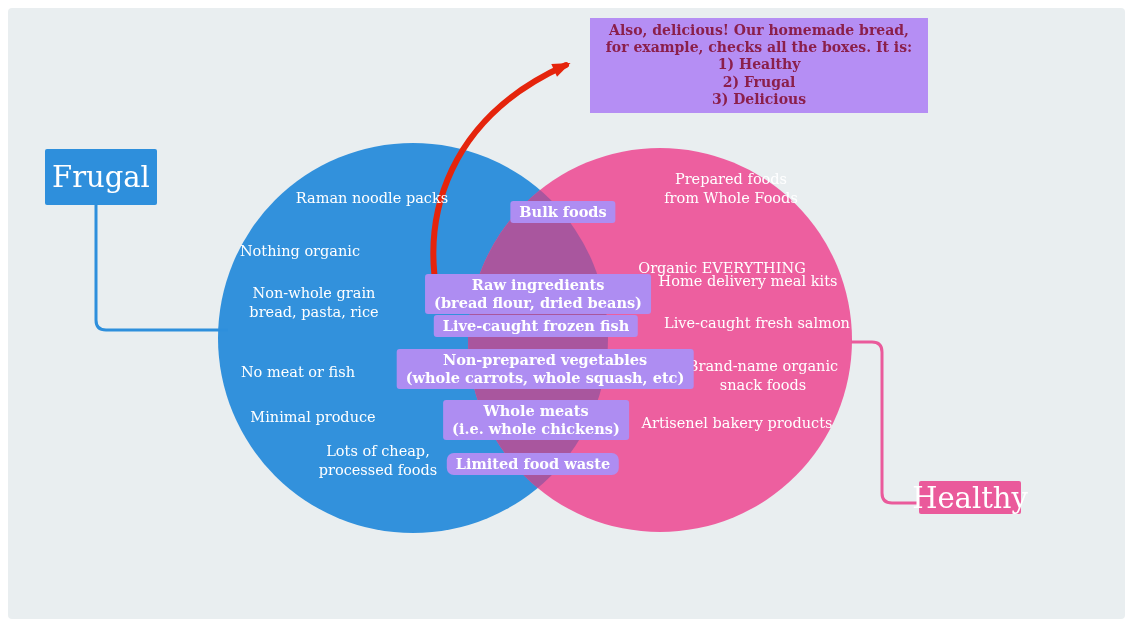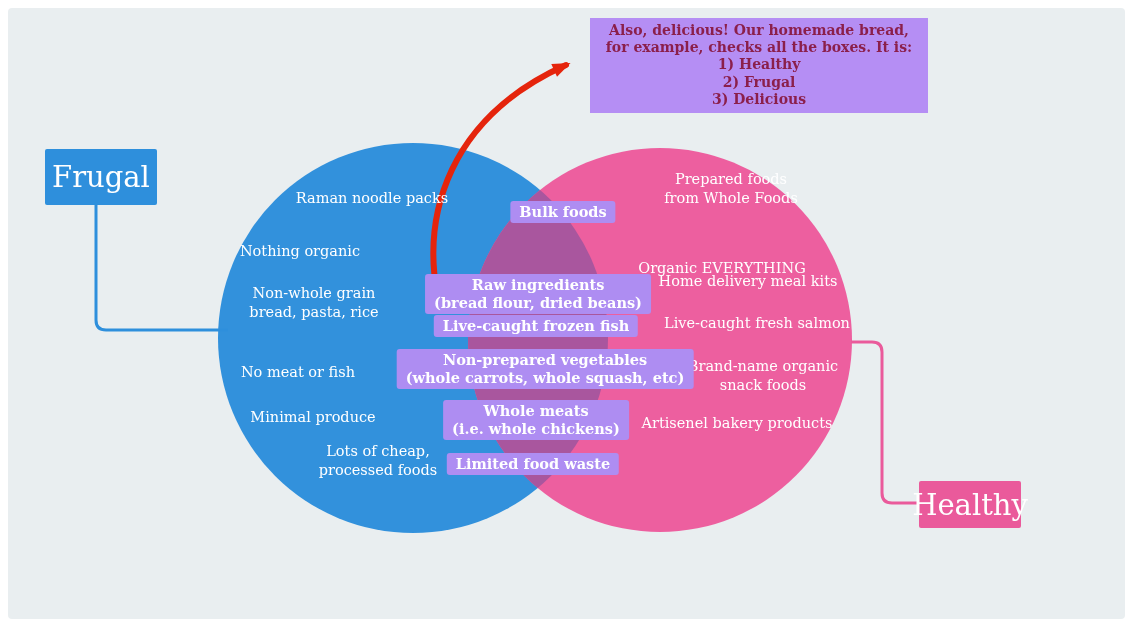--- a/index.html
+++ b/index.html
@@ -12,21 +12,21 @@
     position:absolute; left:8px; top:8px; width:1117px; height:611px;
     background:#e9eef0; border-radius:4px;
   }
   svg.shapes { position:absolute; left:0; top:0; }
 
   .label-box {
     position:absolute; display:flex; align-items:center; justify-content:center;
     color:#ffffff; font-size:29px; border-radius:2px;
   }
   .frugal-box   { left:45px;  top:149px; width:112px; height:56px; background:#2e8fdc; }
-  .healthy-box  { left:919px; top:481px; width:102px; height:47px; background:#ea5a9b; }
+  .healthy-box  { left:919px; top:481px; width:102px; height:33px; background:#ea5a9b; }
 
   .item {
     position:absolute; transform:translate(-50%,-50%);
     color:#ffffff; font-size:14.5px; line-height:1.3;
     text-align:center; white-space:pre;
   }
 
   .shared-item {
     position:absolute; transform:translate(-50%,-50%);
     background:#ae8df2; color:#ffffff; font-weight:bold;
@@ -95,14 +95,14 @@
   <div class="item" style="left:737px; top:423px;">Artisenel bakery products</div>
 
   <div class="shared-item" style="left:563px; top:212px;">Bulk foods</div>
   <div class="shared-item" style="left:538px; top:294px;">Raw ingredients
 (bread flour, dried beans)</div>
   <div class="shared-item" style="left:536px; top:326px;">Live-caught frozen fish</div>
   <div class="shared-item" style="left:545px; top:369px;">Non-prepared vegetables
 (whole carrots, whole squash, etc)</div>
   <div class="shared-item" style="left:536px; top:420px;">Whole meats
 (i.e. whole chickens)</div>
-  <div class="shared-item" style="left:533px; top:464px;">Limited food waste</div>
+  <div class="shared-item" style="left:533px; top:464px;border-radius:7px;">Limited food waste</div>
 </div>
 
 </body></html>

